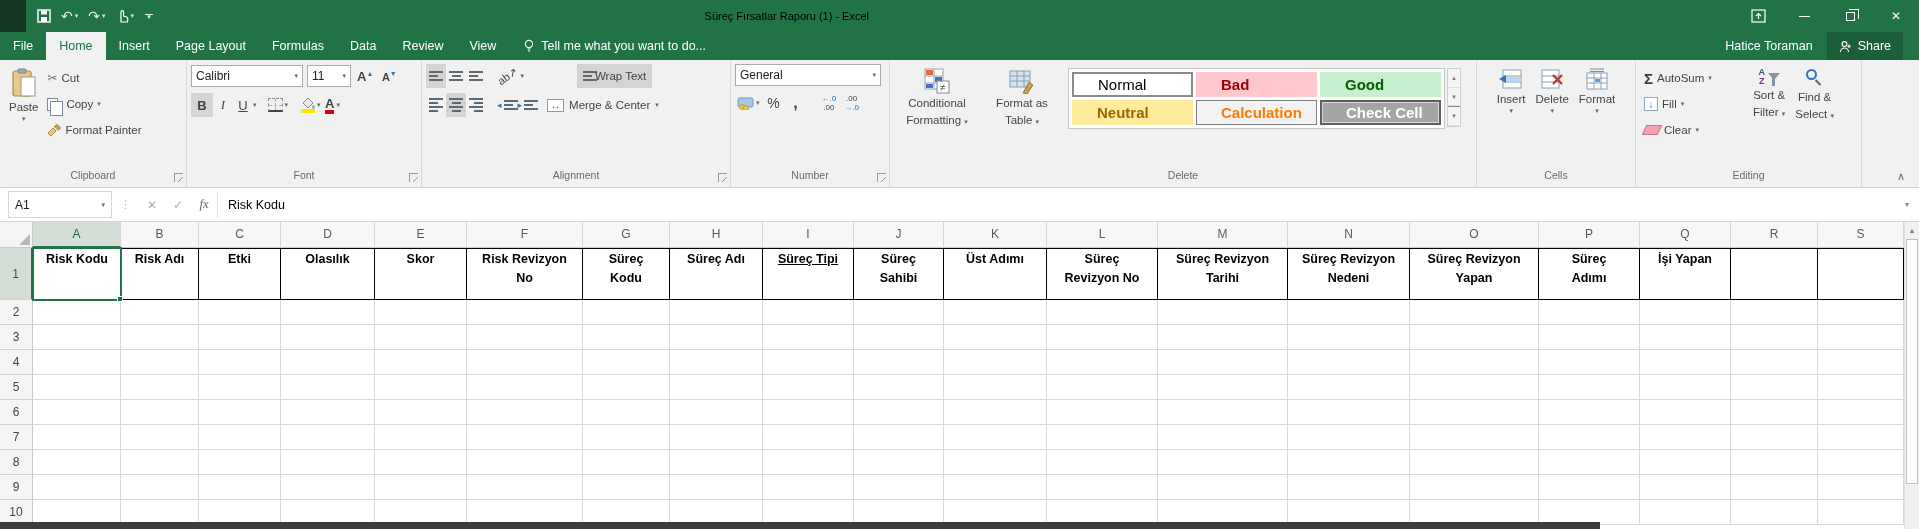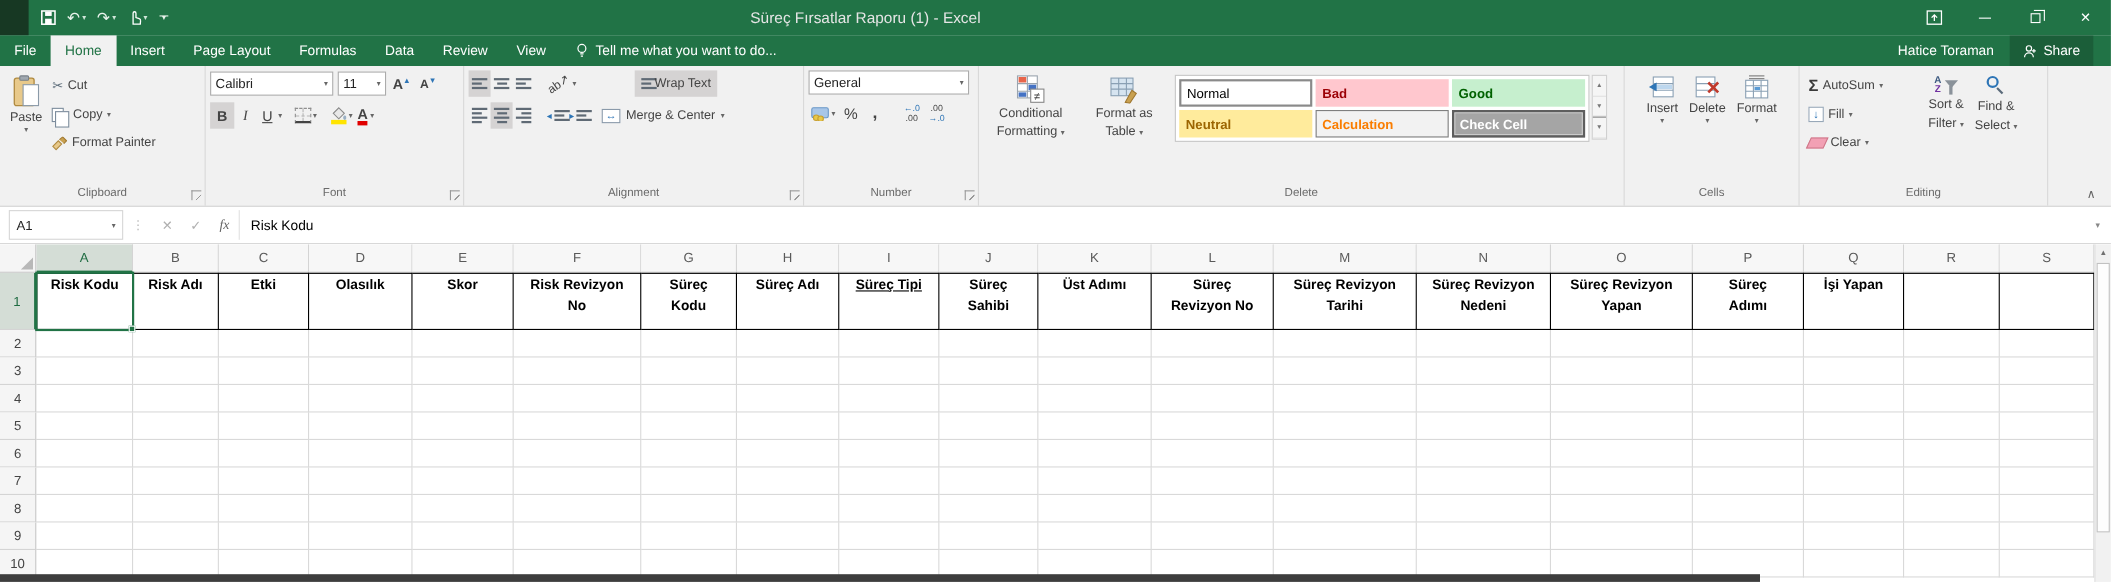--- a/index.html
+++ b/index.html
@@ -7,21 +7,21 @@
     font-family:"Liberation Sans", sans-serif; -webkit-font-smoothing:antialiased; }
   #app { width:1919px; height:529px; display:flex; flex-direction:column; position:relative; }
 
   
   .titlebar { height:32px; background:#217346; display:flex; align-items:center; position:relative; flex:none; }
   .appicon { width:26px; height:32px; background:#173823; flex:none; }
   .qat { display:flex; align-items:center; gap:4px; margin-left:8px; color:#cfe6d8; }
   .qbtn { display:flex; align-items:center; height:22px; padding:0 3px; font-size:14px; color:#e9f3ec; }
   .qbtn .dd { font-size:7px; margin-left:2px; color:#cfe6d8; }
   .qat .sep-dd { display:flex; flex-direction:column; align-items:center; color:#e9f3ec; font-size:7px; line-height:4px; padding:0 4px; }
-  .title { position:absolute; left:41%; transform:translateX(-50%); color:#e5e5e5; font-size:14px; white-space:nowrap; }
+  .title { position:absolute; left:41%; transform:translateX(-50%); color:#000000; font-size:11px; white-space:nowrap; }
   .winctrls { margin-left:auto; display:flex; height:32px; }
   .wbtn { width:46px; height:32px; display:flex; align-items:center; justify-content:center; color:#fff; font-size:12px; }
   .min-glyph { width:11px; border-bottom:1px solid #fff; height:1px; display:block; }
   .restore-glyph { width:9px; height:9px; border:1px solid #fff; position:relative; display:block; }
   .restore-glyph::after { content:''; position:absolute; left:2px; top:-4px; width:9px; height:9px; border:1px solid #fff; border-bottom:none; border-left:none; }
 
   
   .tabrow { height:28px; background:#217346; display:flex; align-items:stretch; flex:none; }
   .tab { display:flex; align-items:center; padding:0 13px; color:#fff; font-size:12.5px; }
   .tab.active { background:#f1f1f1; color:#217346; }
@@ -72,21 +72,21 @@
   .azic { display:flex; flex-direction:column; font-size:9px; font-weight:bold; line-height:9px; }
   .azic .la { color:#3d5a80; } .azic .lz { color:#7030a0; }
   .funnel { width:0; height:0; border:6px solid transparent; border-top:7px solid #8a929a; position:relative; margin-left:3px; top:2px; }
   .funnel::after { content:''; position:absolute; left:-1.5px; top:-2px; width:3px; height:8px; background:#8a929a; }
   .magnifier { width:11px; height:11px; border:2px solid #2e75b6; border-radius:50%; position:relative; }
   .magnifier::after { content:''; position:absolute; width:2px; height:7px; background:#5a6a7a; left:9px; top:8px; transform:rotate(-45deg); }
   .growfont { font-size:13px; font-weight:bold; color:#444; } .growfont sup { font-size:7px; color:#2e75b6; }
   .orientic { transform:rotate(-35deg); font-size:11px; color:#444; display:inline-block; }
   .gallerywrap { display:flex; margin-left:4px; }
   .gallery { border:1px solid #c6c6c6; background:#fff; display:grid; grid-template-columns:repeat(3,121px); grid-auto-rows:25px; gap:3px; padding:3px; align-self:flex-start; margin-top:4px; }
-  .gcell { font-size:12px; display:flex; align-items:center; padding-left:5px; border:1px solid transparent; }
+  .gcell { font-size:15px; display:flex; align-items:center; padding-left:24px; border:1px solid transparent; }
   .g-normal { background:#fff; border:2px solid #8a8a8a; color:#000; }
   .g-bad { background:#ffc7ce; color:#9c0006; font-weight:bold; }
   .g-good { background:#c6efce; color:#006100; font-weight:bold; }
   .g-neutral { background:#ffeb9c; color:#9c6500; font-weight:bold; }
   .g-calc { background:#f2f2f2; color:#fa7d00; font-weight:bold; border:1px solid #7f7f7f; }
   .g-check { background:#a5a5a5; color:#fff; font-weight:bold; border:2px solid #5e5e5e; box-shadow:inset 0 0 0 1px #d8d8d8; }
   .gscroll { width:14px; display:flex; flex-direction:column; margin:4px 0 0 2px; border:1px solid #d0d0d0; background:#f5f5f5; height:59px; }
   .gscroll span { flex:1; display:flex; align-items:center; justify-content:center; font-size:6px; color:#777; border-bottom:1px solid #e0e0e0; }
   .collapse-ribbon { position:absolute; right:14px; bottom:4px; color:#666; font-size:11px; }
 

